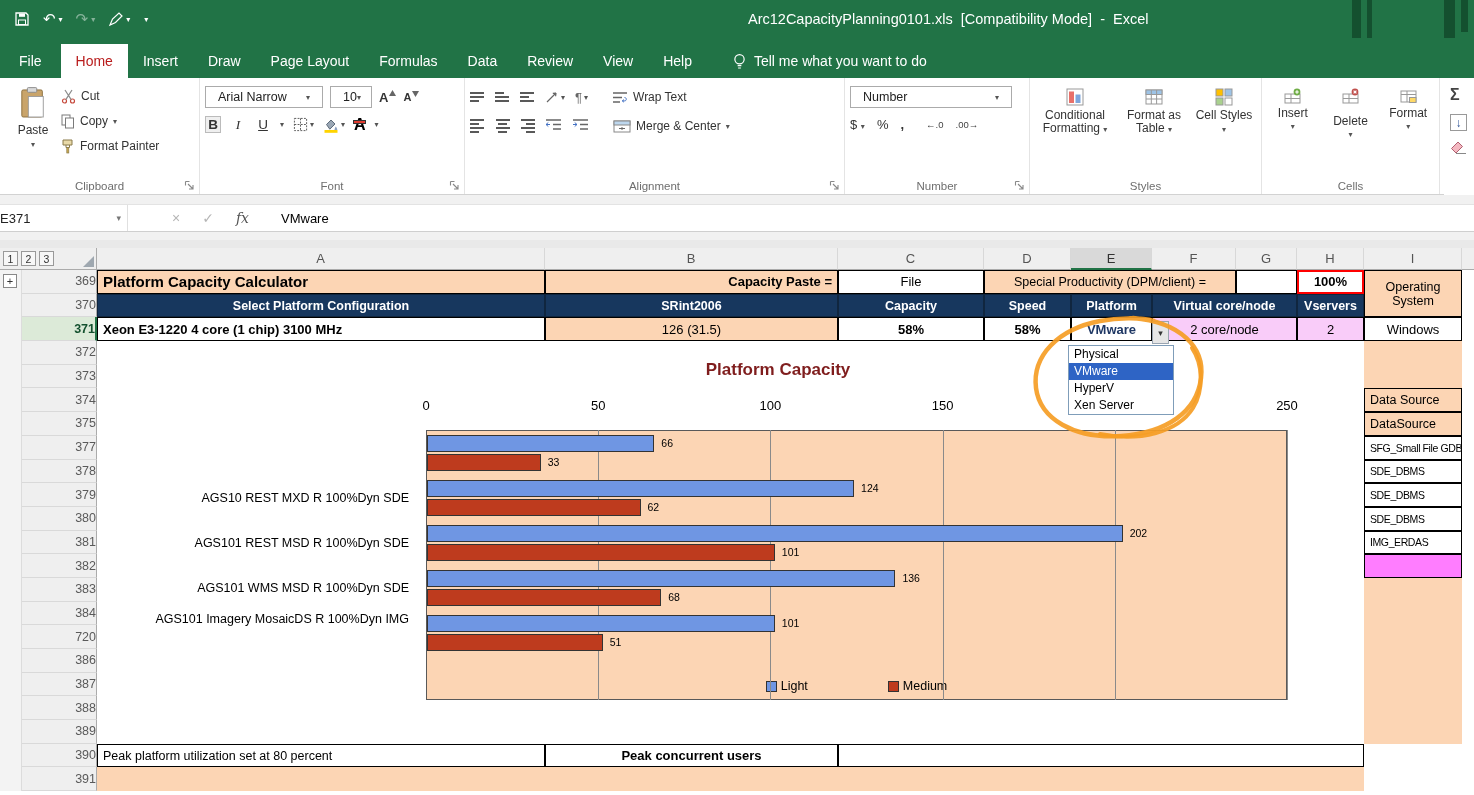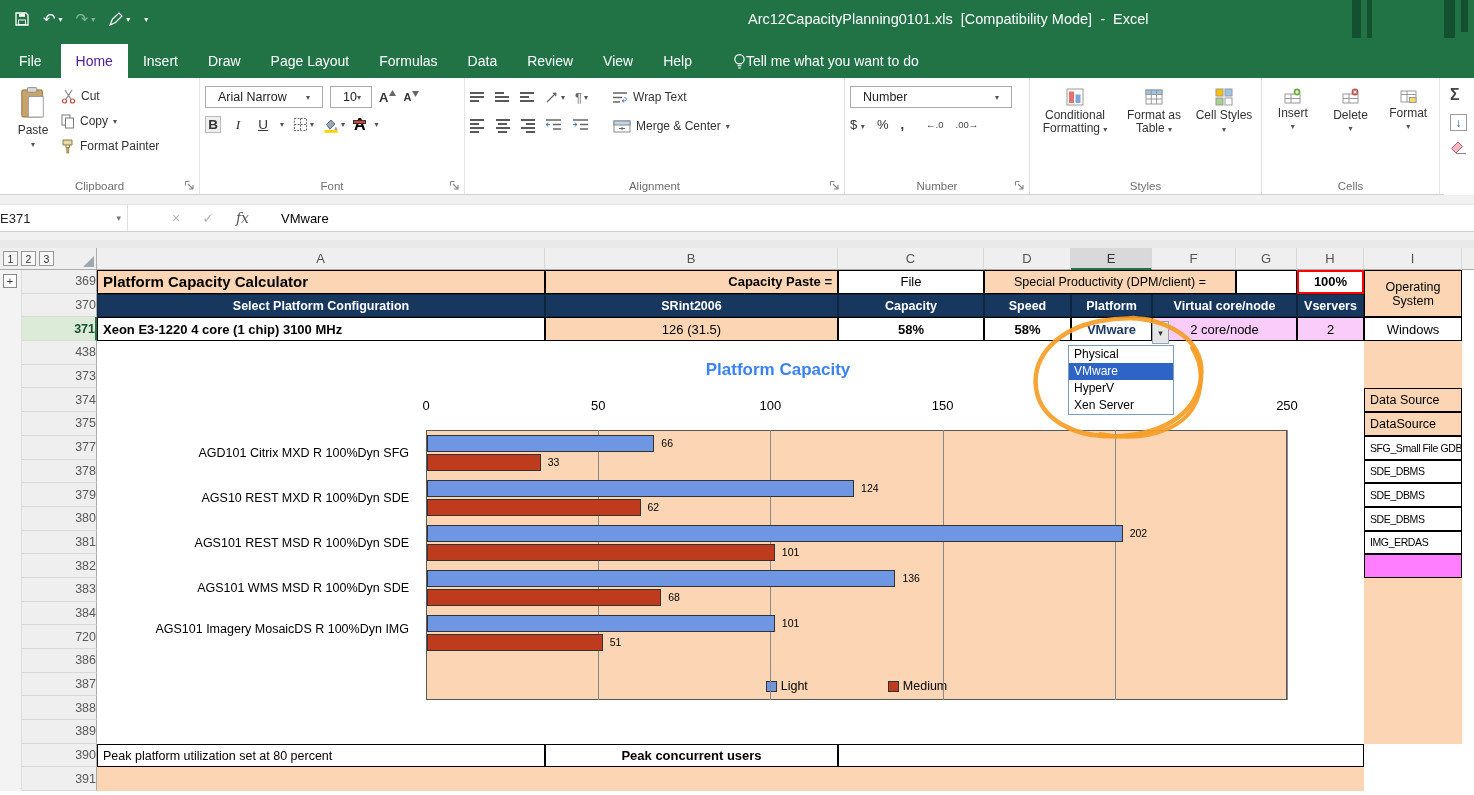--- a/index.html
+++ b/index.html
@@ -15,22 +15,22 @@
   .qda { font-size:8px; margin-left:1px; }
   .win-title { position:absolute; left:748px; top:0; height:38px; display:flex; align-items:center;
     font-size:14.5px; color:#fff; white-space:pre; }
   .deco { position:absolute; top:0; height:46px; background:#14502F; }
 
   
   .tabs { position:absolute; top:38px; left:0; width:100%; height:40px; background:#217346;
     display:flex; align-items:flex-end; color:#fff; }
   .tab { height:34px; display:flex; align-items:center; padding:0 15px; font-size:14px; cursor:default; }
   .tab.file { padding:0 19px; }
-  .tab.active { background:#fff; color:#4c1d95; }
-  .tellme { display:flex; align-items:center; height:34px; margin-left:26px; font-size:14px; }
+  .tab.active { background:#fff; color:#b91c1c; }
+  .tellme { display:flex; align-items:center; gap:8px; height:34px; margin-left:26px; font-size:14px; }
 
   
   .ribbon { position:absolute; top:78px; left:0; width:100%; height:117px; background:#fff;
     border-bottom:1px solid #d2d2d2; display:flex; }
   .group { position:relative; height:100%; border-right:1px solid #e4e4e4; padding:4px 5px 18px 5px; }
   .g-label { position:absolute; bottom:2px; left:0; right:0; text-align:center; font-size:11.5px; color:#6e6e6e; }
   .launcher { position:absolute; bottom:3px; right:4px; }
   .g-body { display:flex; height:92px; }
   .bigbtn { display:flex; flex-direction:column; align-items:center; justify-content:flex-start;
     width:56px; font-size:12px; color:#333; padding-top:4px; gap:3px; }
@@ -110,21 +110,21 @@
   .dsfont { font-size:10.5px; letter-spacing:-0.4px; }
   .vm { color:#1F3864; font-weight:bold; }
 
   .os-merged { position:absolute; left:1364px; top:30px; width:98px; height:47.4px; background:#FCD5B4;
     border:1px solid #000; display:flex; align-items:center; justify-content:center; text-align:center;
     font-size:12.5px; line-height:14px; z-index:3; white-space:normal; }
 
   
   .chart { position:absolute; left:97px; top:112px; width:1267px; height:385px; z-index:5; background:transparent; }
   .chart-title { position:absolute; left:401px; width:560px; top:8px; text-align:center;
-    font-size:17px; font-weight:bold; color:#3b82f6; }
+    font-size:17px; font-weight:bold; color:#7f1d1d; }
   .plot { position:absolute; left:329px; top:78px; width:861px; height:270px; background:#FCD5B4;
     border:1px solid #595959; }
   .tick { position:absolute; top:46px; width:40px; text-align:center; font-size:13px; color:#000; }
   .gl { position:absolute; top:78px; height:270px; width:1px; background:#8a8a8a; }
   .cat { position:absolute; left:0; width:320px; height:45px; display:flex; align-items:center;
     justify-content:flex-end; padding-right:8px; font-size:12.5px; color:#000; }
   .bar { position:absolute; height:17px; border:1px solid #333; }
   .vlab { position:absolute; font-size:10.5px; color:#000; }
   .legend { position:absolute; left:329px; top:324px; width:861px; height:20px; display:flex;
     align-items:center; justify-content:center; gap:80px; font-size:12.5px; }
@@ -446,21 +446,21 @@
           <span style="margin-top:2px">Insert</span>
           <span class="da">▾</span>
         </div>
         <div class="stackbtn" style="width:52px">
           <svg width="19" height="17">
               <rect x="2" y="6" width="15" height="9" fill="#fff" stroke="#999"></rect>
               <path d="M2 10.5h15M8 6v9" stroke="#999"></path>
               <circle cx="14" cy="4" r="3.4" fill="#C0504D"></circle>
               <path d="M12.6 2.6l2.8 2.8M15.4 2.6l-2.8 2.8" stroke="#fff" stroke-width="1.2"></path>
             </svg>
-          <span style="margin-top:4px">Delete</span>
+          <span style="margin-top:10px">Delete</span>
           <span class="da">▾</span>
         </div>
         <div class="stackbtn" style="width:52px">
           <svg width="19" height="17">
               <rect x="2" y="3" width="15" height="11" fill="#fff" stroke="#999"></rect>
               <path d="M2 6.5h15M8 3v11" stroke="#999"></path>
               <rect x="10.5" y="9.5" width="6.5" height="5" fill="#FFD966" stroke="#999"></rect>
             </svg>
           <span style="margin-top:2px">Format</span>
           <span class="da">▾</span>
@@ -554,21 +554,21 @@
       <div class="c cD bd center b">58%</div>
       <div class="c cE bd center vm">VMware</div>
       <div class="c cFG pink bd center">2 core/node</div>
       <div class="c cH pink bd center">2</div>
       <div class="c cI bd center">Windows</div>
       <div class="fill"></div>
     </div>
 
     <div class="row">
         <div class="og"></div>
-        <div class="rn">438</div>
+        <div class="rn">372</div>
         <div class="c cAH"></div>
         <div class="c cI pe"></div>
         <div class="fill"></div>
       </div>
     <div class="row">
         <div class="og"></div>
         <div class="rn">373</div>
         <div class="c cAH"></div>
         <div class="c cI pe"></div>
         <div class="fill"></div>
@@ -716,41 +716,40 @@
         <div class="gl" style="left: 501.2px;"></div>
         <div class="tick" style="left: 481.2px;">50</div>
         <div class="gl" style="left: 673.4px;"></div>
         <div class="tick" style="left: 653.4px;">100</div>
         <div class="gl" style="left: 845.6px;"></div>
         <div class="tick" style="left: 825.6px;">150</div>
         <div class="gl" style="left: 1017.8px;"></div>
         <div class="tick" style="left: 997.8px;">200</div>
         <div class="gl" style="left: 1190px;"></div>
         <div class="tick" style="left: 1170px;">250</div>
-        <div class="cat" style="top: 78px;">AGD101 Citrix MXD R 100%Dyn SFG</div>
         <div class="bar" style="left: 330px; top: 83px; width: 227.304px; background: rgb(111, 150, 227);"></div>
         <div class="vlab" style="left: 564.304px; top: 85px;">66</div>
         <div class="bar" style="left: 330px; top: 102px; width: 113.652px; background: rgb(190, 59, 30);"></div>
         <div class="vlab" style="left: 450.652px; top: 104px;">33</div>
         <div class="cat" style="top: 123px;">AGS10 REST MXD R 100%Dyn SDE</div>
         <div class="bar" style="left: 330px; top: 128px; width: 427.056px; background: rgb(111, 150, 227);"></div>
         <div class="vlab" style="left: 764.056px; top: 130px;">124</div>
         <div class="bar" style="left: 330px; top: 147px; width: 213.528px; background: rgb(190, 59, 30);"></div>
         <div class="vlab" style="left: 550.528px; top: 149px;">62</div>
         <div class="cat" style="top: 168px;">AGS101 REST MSD R 100%Dyn SDE</div>
         <div class="bar" style="left: 330px; top: 173px; width: 695.688px; background: rgb(111, 150, 227);"></div>
         <div class="vlab" style="left: 1032.69px; top: 175px;">202</div>
         <div class="bar" style="left: 330px; top: 192px; width: 347.844px; background: rgb(190, 59, 30);"></div>
         <div class="vlab" style="left: 684.844px; top: 194px;">101</div>
         <div class="cat" style="top: 213px;">AGS101 WMS MSD R 100%Dyn SDE</div>
         <div class="bar" style="left: 330px; top: 218px; width: 468.384px; background: rgb(111, 150, 227);"></div>
         <div class="vlab" style="left: 805.384px; top: 220px;">136</div>
         <div class="bar" style="left: 330px; top: 237px; width: 234.192px; background: rgb(190, 59, 30);"></div>
         <div class="vlab" style="left: 571.192px; top: 239px;">68</div>
-        <div class="cat" style="top: 254px;">AGS101 Imagery MosaicDS R 100%Dyn IMG</div>
+        <div class="cat" style="top: 244px;">AGS101 Imagery MosaicDS R 100%Dyn IMG</div>
         <div class="bar" style="left: 330px; top: 263px; width: 347.844px; background: rgb(111, 150, 227);"></div>
         <div class="vlab" style="left: 684.844px; top: 265px;">101</div>
         <div class="bar" style="left: 330px; top: 282px; width: 175.644px; background: rgb(190, 59, 30);"></div>
         <div class="vlab" style="left: 512.644px; top: 284px;">51</div>
       </div>
 
     <div class="combo-btn">
         <span>▾</span>
       </div>
     <div class="dropdown" id="dropdown">

